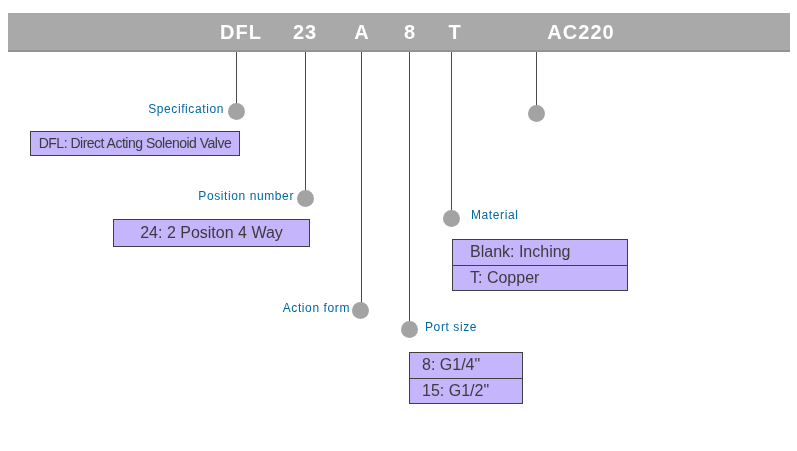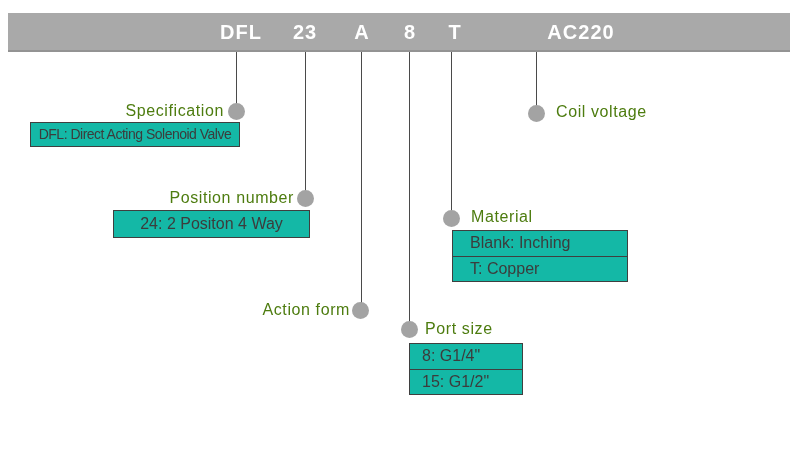--- a/index.html
+++ b/index.html
@@ -67,40 +67,41 @@
   .dot-spec     { left: 228px; top: 103px; }
   .dot-position { left: 297px; top: 190px; }
   .dot-action   { left: 352px; top: 302px; }
   .dot-port     { left: 401px; top: 321px; }
   .dot-material { left: 443px; top: 210px; }
   .dot-coil     { left: 528px; top: 105px; }
 
   
   .callout-label {
     position: absolute;
-    color: #4d7c0f;
-    font-size: 16px;
+    color: #0369a1;
+    font-size: 12px;
     letter-spacing: 0.6px;
     white-space: nowrap;
   }
   .label-spec     { right: 573px; top: 102px; }
   .label-position { right: 503px; top: 189px; }
   .label-action   { right: 447px; top: 301px; }
   .label-port     { left: 425px;  top: 320px; }
   .label-material { left: 471px;  top: 208px; }
   .label-coil     { left: 556px;  top: 103px; }
 
   
   .info-box {
     position: absolute;
-    background: #14b8a6;
+    background: #c4b5fd;
     border: 1.5px solid #3f3f3f;
     color: #3c3c3c;
     font-size: 16px;
     box-sizing: border-box;
+    margin-top: 9px;
   }
   .info-box .row {
     box-sizing: border-box;
     height: 25px;
     line-height: 24px;
     white-space: nowrap;
     overflow: hidden;
   }
   .info-box .row + .row { border-top: 1.5px solid #3f3f3f; }
 
@@ -150,21 +151,20 @@
   <div class="dot dot-action"></div>
   <div class="dot dot-port"></div>
   <div class="dot dot-material"></div>
   <div class="dot dot-coil"></div>
 
   <div class="callout-label label-spec">Specification</div>
   <div class="callout-label label-position">Position number</div>
   <div class="callout-label label-action">Action form</div>
   <div class="callout-label label-port">Port size</div>
   <div class="callout-label label-material">Material</div>
-  <div class="callout-label label-coil">Coil voltage</div>
 
   <div class="info-box box-spec">
     <div class="row">DFL: Direct Acting Solenoid Valve</div>
   </div>
 
   <div class="info-box box-position">
     <div class="row">24: 2 Positon 4 Way</div>
   </div>
 
 

